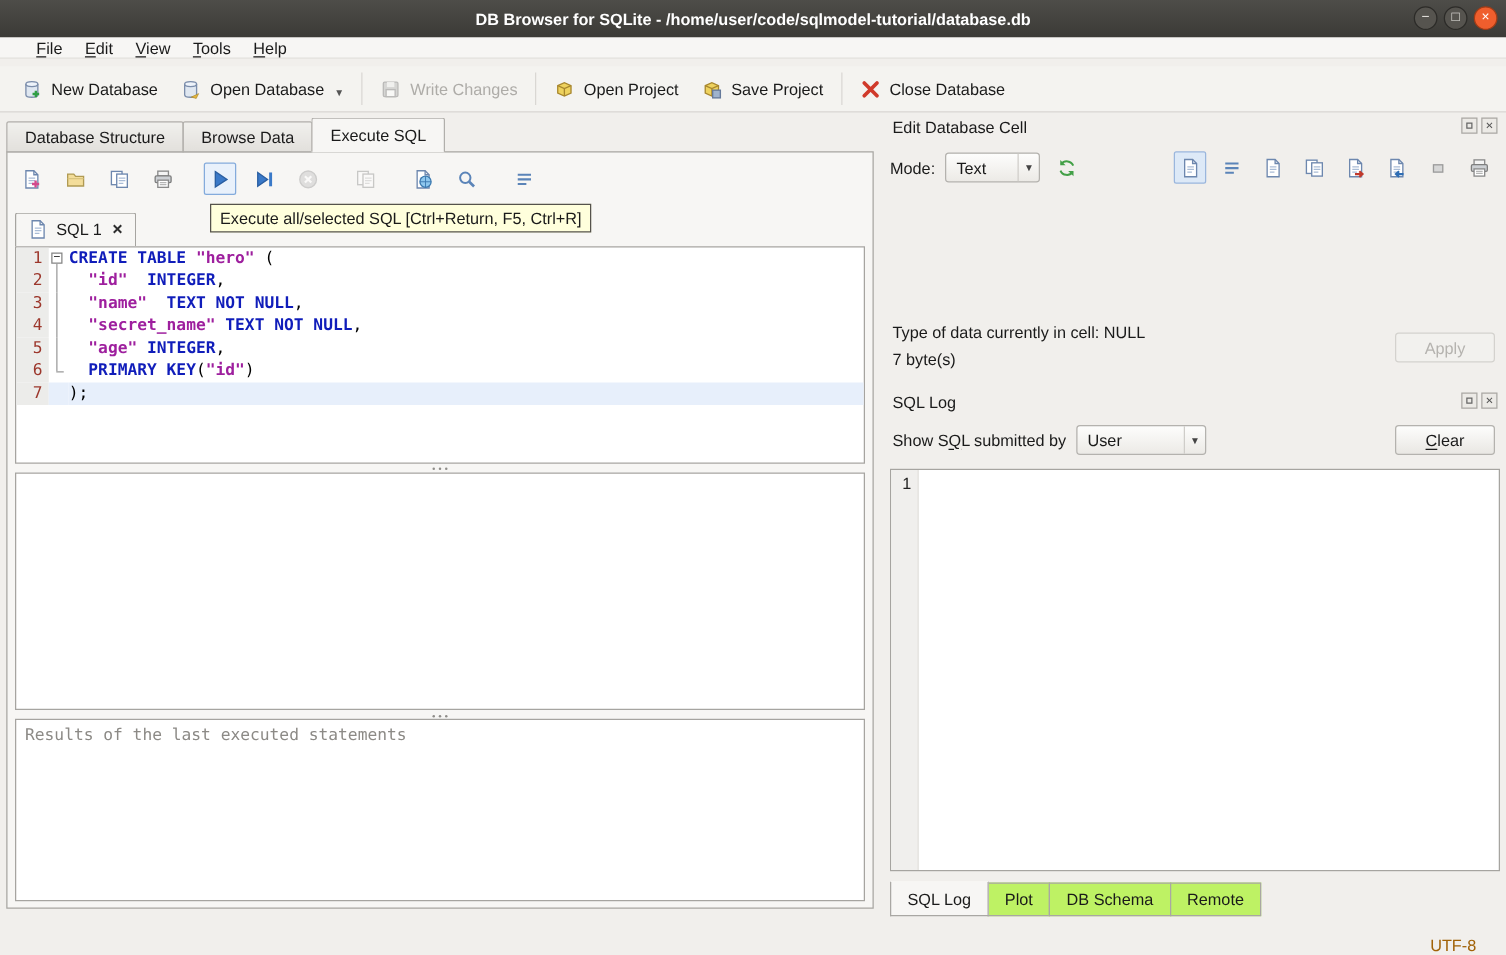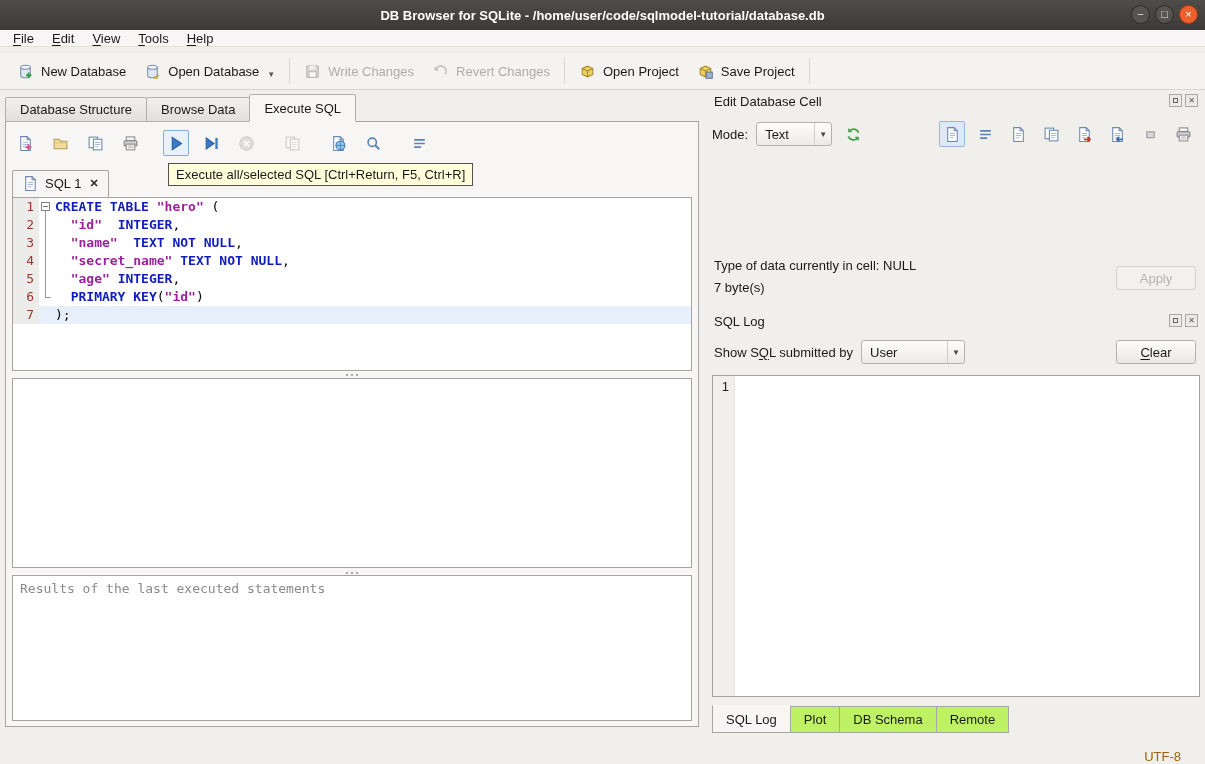--- a/index.html
+++ b/index.html
@@ -10,21 +10,21 @@
   .titlebar { position:absolute; left:0; top:0; right:0; height:30px;
     background:linear-gradient(#4e4d49,#3b3a36); color:#fff; font-weight:bold;
     display:flex; align-items:center; justify-content:center; }
   .wbtns { position:absolute; right:7px; top:5px; display:flex; gap:5px; }
   .wbtn { width:19px; height:19px; border-radius:50%; background:#56544f; border:1px solid #2c2b28;
     color:#e8e6e2; font-size:11px; line-height:16px; text-align:center; font-weight:normal; }
   .wbtn.close { background:#ef5e2d; border-color:#a33c16; color:#fff; }
 
   
   .menubar { position:absolute; top:30px; left:0; right:0; height:17px; background:#f7f6f4;
-    border-bottom:1px solid #e2e0db; display:flex; align-items:center; padding-left:4px; }
+    border-bottom:1px solid #e2e0db; display:flex; align-items:center; padding-left:20px; }
   .menu-item { padding:3px 9px; }
 
   
   .toolbar { position:absolute; top:53px; left:0; right:0; height:37px; background:#f4f3f0;
     border-bottom:1px solid #d7d5d1; display:flex; align-items:center; padding-left:8px; }
   .tbtn { display:flex; align-items:center; gap:7px; padding:6px 9px; border-radius:3px; white-space:nowrap; }
   .tbtn.disabled { color:#aeaca8; }
   .tbtn.disabled svg { opacity:.45; filter:grayscale(1); }
   .tsep { width:1px; height:26px; background:#d9d7d3; margin:0 5px; }
   .tarrow { font-size:8px; color:#555; margin-left:1px; padding-top:7px; }
@@ -174,29 +174,20 @@
     <div class="tbtn disabled">
       <span class="ticon">
         <svg width="17" height="17" viewBox="0 0 16 16">
           <rect x="2.5" y="2.5" width="11" height="11" rx="1" fill="#9fb3cd" stroke="#65799a"></rect>
           <rect x="5.2" y="2.5" width="5.6" height="3.8" fill="#e8eef5"></rect>
           <rect x="4.6" y="8.2" width="6.8" height="5.3" fill="#fff" stroke="#65799a"></rect>
         </svg>
       </span>
       <span>Write Changes</span>
     </div>
-    <div class="tbtn disabled">
-      <span class="ticon">
-        <svg width="17" height="17" viewBox="0 0 16 16">
-          <path d="M12.6 10.6A5 5 0 1 0 3.6 6.6" fill="none" stroke="#8a8a8a" stroke-width="1.6"></path>
-          <path d="M2.4 2.8v4.4h4.4z" fill="#8a8a8a"></path>
-        </svg>
-      </span>
-      <span>Revert Changes</span>
-    </div>
     <div class="tsep"></div>
     <div class="tbtn">
       <span class="ticon">
         <svg width="17" height="17" viewBox="0 0 16 16">
           <path d="M3 5.2 8 3l5 2.2v5.6L8 13 3 10.8z" fill="#eed25e" stroke="#a8872e"></path>
           <path d="M3 5.2 8 7.4l5-2.2M8 7.4V13" fill="none" stroke="#a8872e"></path>
         </svg>
       </span>
       <span>Open Project</span>
     </div>
@@ -204,20 +195,28 @@
       <span class="ticon">
         <svg width="17" height="17" viewBox="0 0 16 16">
           <path d="M3 5.2 8 3l5 2.2v5.6L8 13 3 10.8z" fill="#eed25e" stroke="#a8872e"></path>
           <path d="M3 5.2 8 7.4l5-2.2M8 7.4V13" fill="none" stroke="#a8872e"></path>
           <rect x="8.6" y="8.6" width="5.8" height="5.8" fill="#9fb3cd" stroke="#65799a"></rect>
         </svg>
       </span>
       <span>Save Project</span>
     </div>
     <div class="tsep"></div>
+    <div class="tbtn">
+      <span class="ticon">
+        <svg width="17" height="17" viewBox="0 0 16 16">
+          <path d="M3.2 3.2 12.8 12.8M12.8 3.2 3.2 12.8" stroke="#d03a2b" stroke-width="2.8" stroke-linecap="round"></path>
+        </svg>
+      </span>
+      <span>Close Database</span>
+    </div>
   </div>
 
 <div class="mtabbar">
     <div class="mtab">Database Structure</div>
     <div class="mtab">Browse Data</div>
     <div class="mtab active">Execute SQL</div>
   </div>
 
 <div class="leftframe">
   <div class="sqltoolbar">

